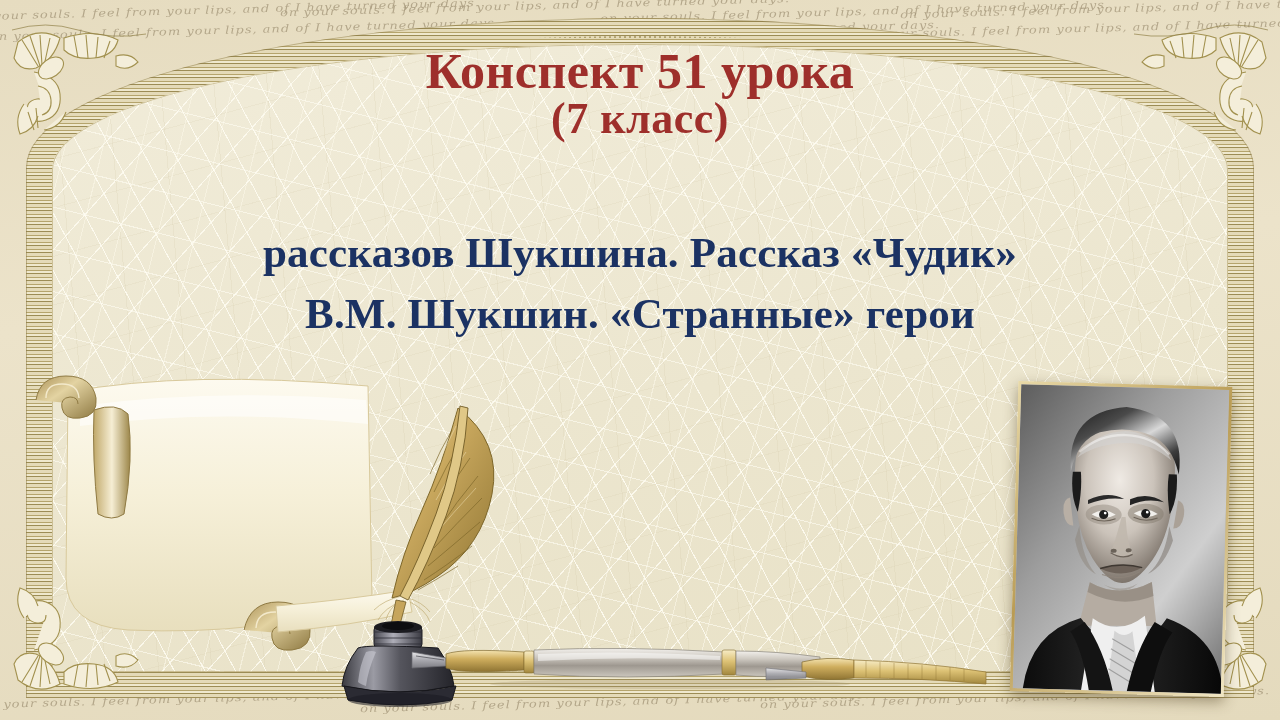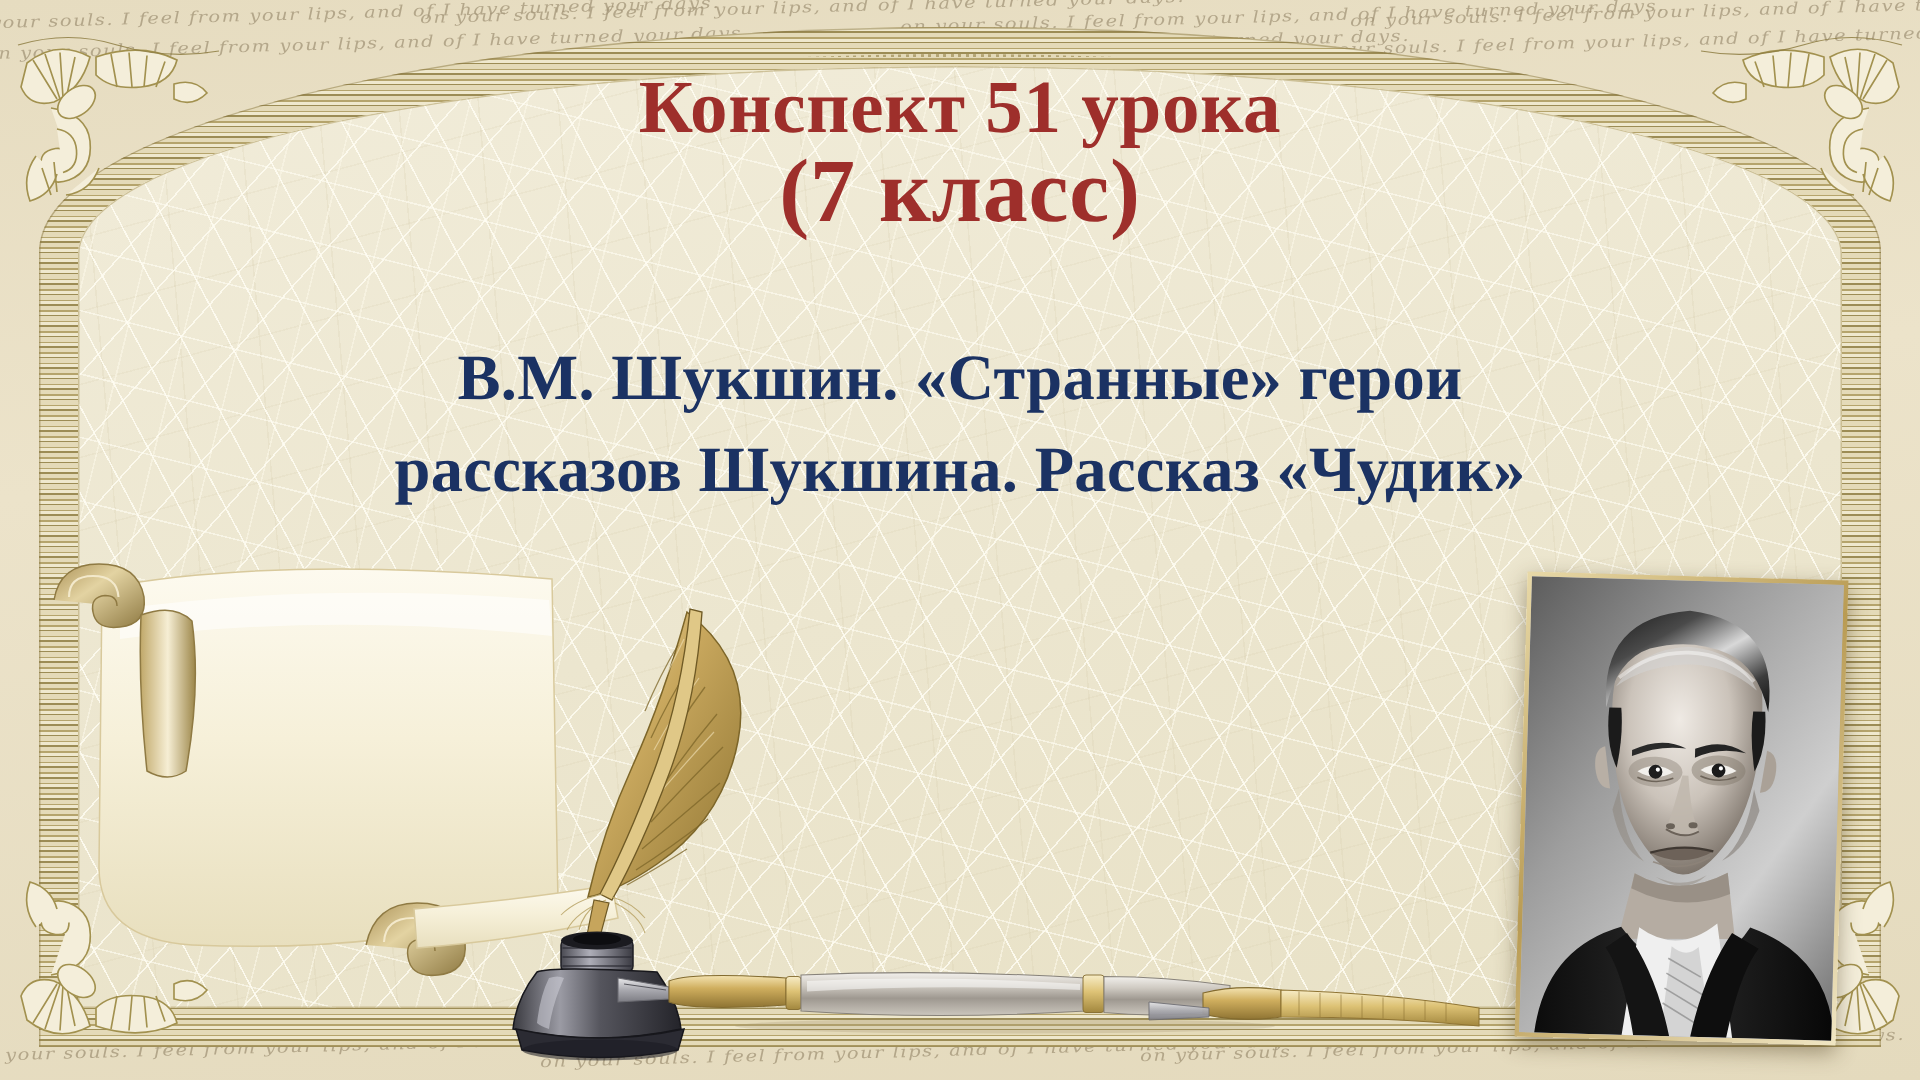--- a/index.html
+++ b/index.html
@@ -130,21 +130,21 @@
     z-index: 8;
   }
   .title-line {
     font-family: "Liberation Serif", "DejaVu Serif", serif;
     font-weight: bold;
     font-size: 50px;
     line-height: 1.02;
     color: #9e2f2b;
     letter-spacing: .5px;
   }
-  .title-line.second { font-size: 60px; }
+  .title-line.second { font-size: 44px; }
 
   .subtitle-block {
     position: absolute;
     left: 0;
     right: 0;
     top: 222px;
     text-align: center;
     z-index: 8;
   }
   .subtitle-line {
@@ -314,22 +314,22 @@
       </g>
     </svg>
   </div>
 
   <div class="title-block">
     <div class="title-line first">Конспект 51 урока</div>
     <div class="title-line second">(7 класс)</div>
   </div>
 
   <div class="subtitle-block">
+    <div class="subtitle-line">рассказов Шукшина. Рассказ «Чудик»</div>
     <div class="subtitle-line">В.М. Шукшин. «Странные» герои</div>
-    <div class="subtitle-line">рассказов Шукшина. Рассказ «Чудик»</div>
   </div>
 
   <div class="scroll-art">
     <svg viewBox="0 0 430 330" width="430" height="330">
       <defs>
         <linearGradient id="pg" x1="0" y1="0" x2="0" y2="1">
           <stop offset="0%" stop-color="#fdfaef"></stop>
           <stop offset="45%" stop-color="#f6f0d9"></stop>
           <stop offset="100%" stop-color="#e8dfbe"></stop>
         </linearGradient>

